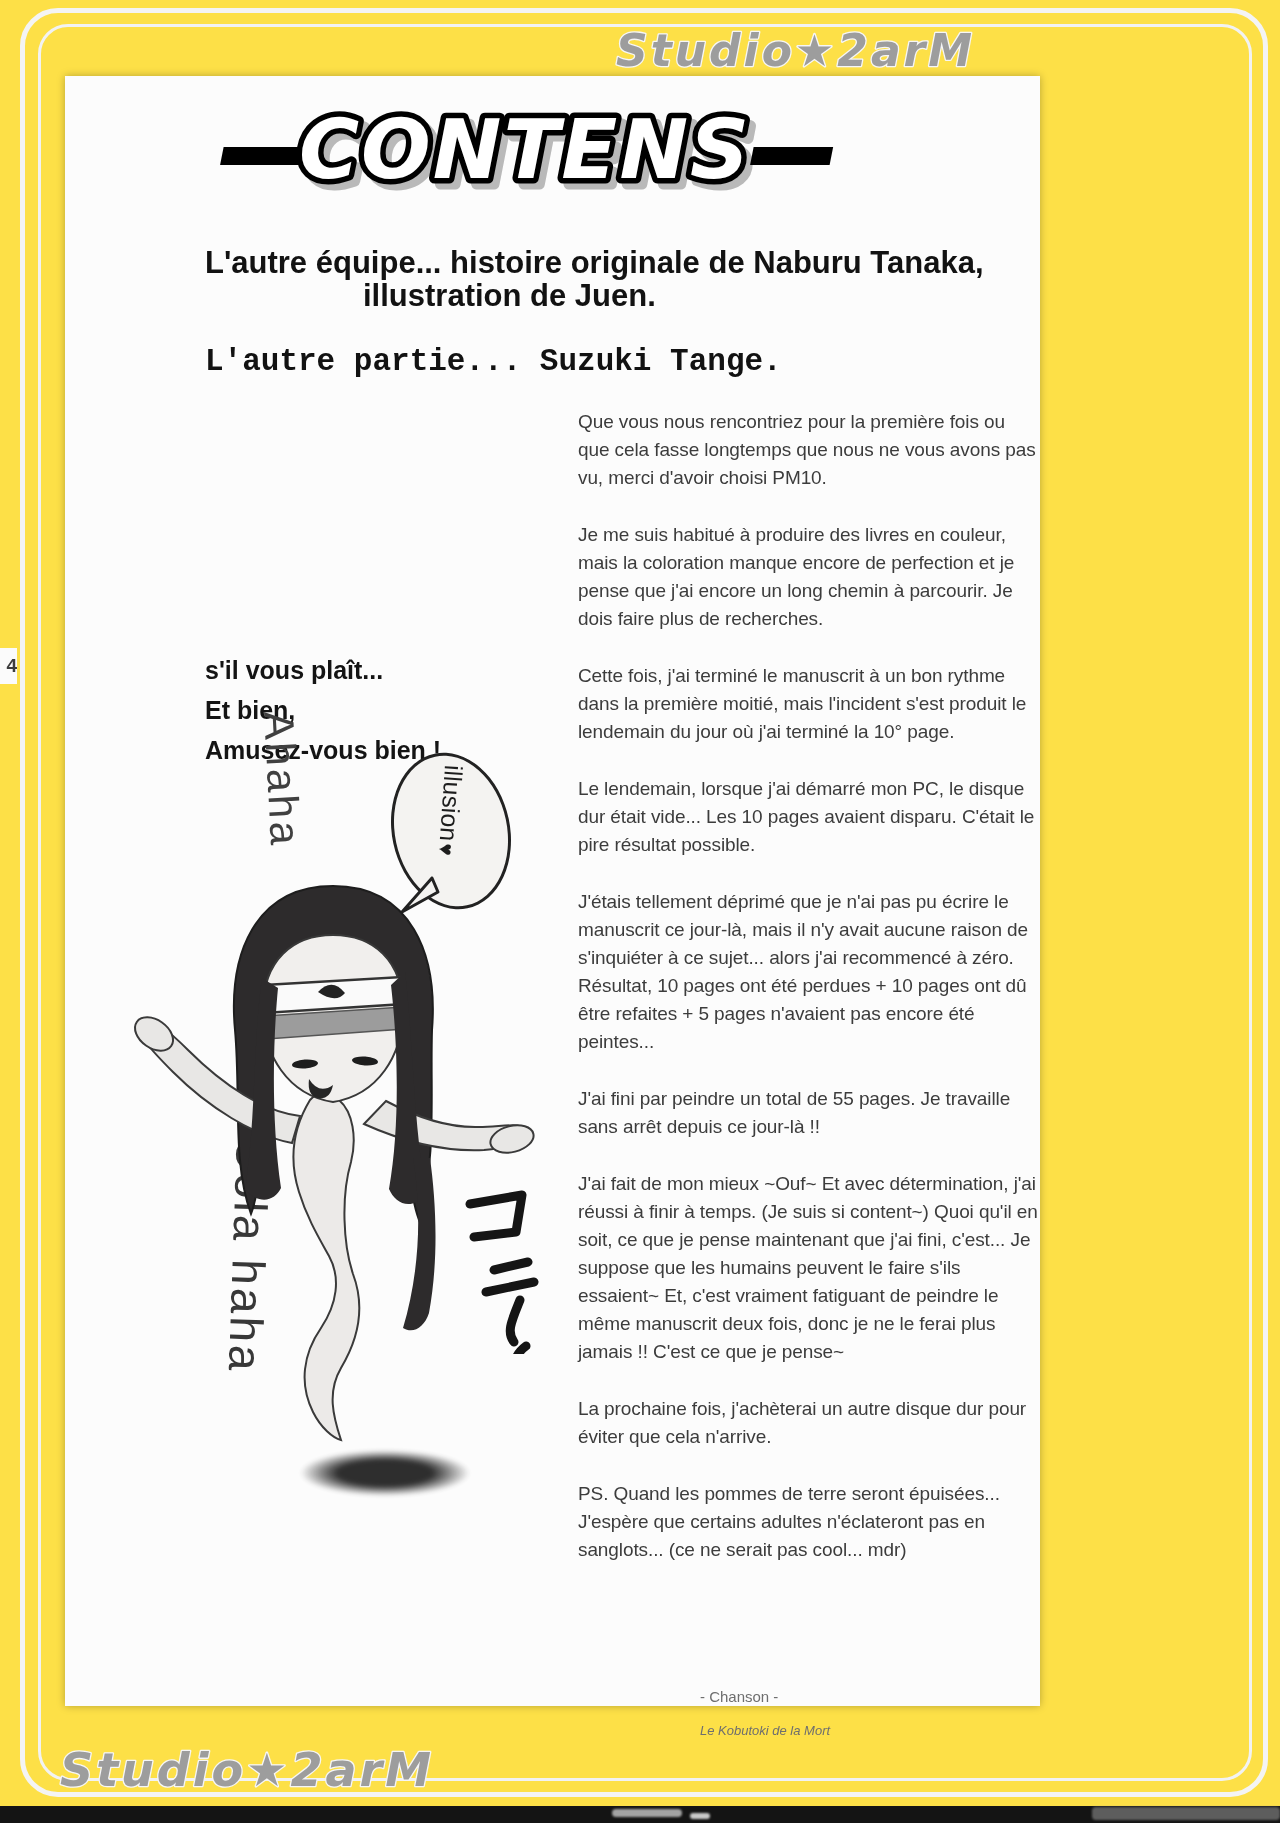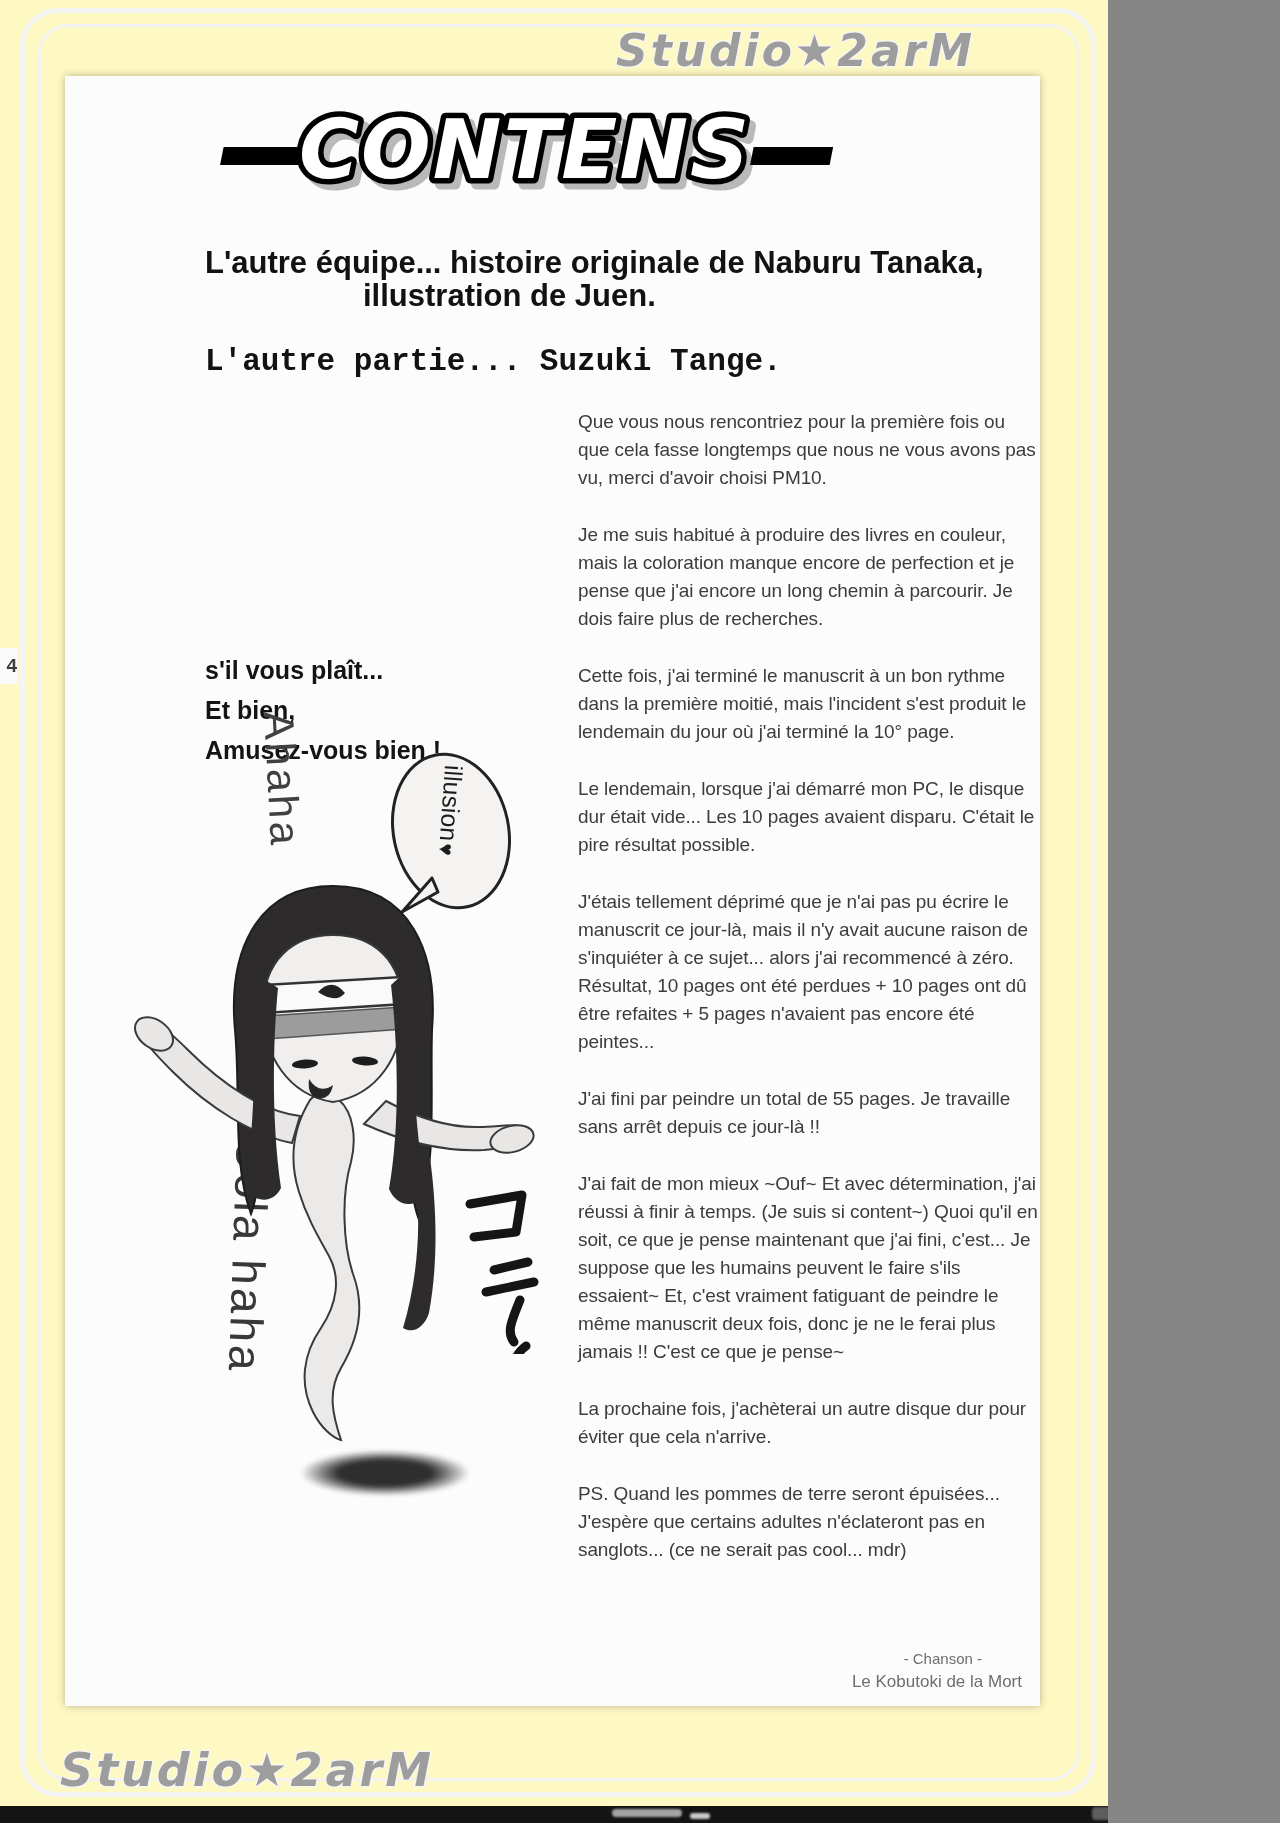--- a/index.html
+++ b/index.html
@@ -1,16 +1,16 @@
 <!DOCTYPE html>
 <html><head>
 <meta charset="utf-8">
 <style>
   html,body{margin:0;padding:0;background:#868686;}
-  #scan{position:relative;width:1108px;height:1823px;background:#fef9c3;overflow:hidden;
+  #scan{position:relative;width:1280px;height:1823px;background:#fde047;overflow:hidden;
         font-family:"Liberation Sans",sans-serif;}
   
   .frame-outer{position:absolute;left:20px;top:8px;right:12px;bottom:26px;
                border:5px solid #f4f4f4;border-radius:38px;}
   .frame-inner{position:absolute;left:38px;top:24px;right:28px;bottom:42px;
                border:3px solid #f2f2f2;border-radius:30px;}
   
   .page{position:absolute;left:65px;top:76px;width:975px;height:1630px;background:#fcfcfc;
         box-shadow:0 0 8px rgba(0,0,0,.28);}
   
@@ -34,23 +34,23 @@
   .credits .l2{margin-left:158px;}
   .credits .l3{margin-top:33px;font-family:Liberation Mono, monospace;}
   
   .greeting{position:absolute;left:205px;top:650px;font-weight:bold;font-size:25px;
             line-height:40px;color:#141414;}
   
   .maincol{position:absolute;left:578px;top:408px;width:462px;color:#3c3c3c;
            font-size:19px;line-height:28px;letter-spacing:-0.1px;}
   .maincol p{margin:0 0 29px 0;}
   
-  .songcredit{position:absolute;left:700px;top:1650px;width:322px;text-align:right;color:#6e6e6e;}
+  .songcredit{position:absolute;left:700px;top:1688px;width:322px;color:#6e6e6e;}
   .songcredit .chanson{font-size:15px;margin-right:40px;}
-  .songcredit .song{font-size:17px;margin-top:5px;}
+  .songcredit .song{font-size:13px;font-style:italic;margin-top:18px;}
   
   .laugh{position:absolute;transform-origin:left top;color:#404040;
          font-family:"Liberation Sans",sans-serif;white-space:nowrap;}
   .laugh-top{left:302px;top:710px;font-size:42px;letter-spacing:3px;transform:rotate(87deg);}
   .laugh-bottom{left:280px;top:1138px;font-size:46px;letter-spacing:3px;transform:rotate(92deg);color:#383838;}
   
   .bubble{position:absolute;left:392px;top:752px;width:112px;height:152px;background:#f4f3f1;
           border:3px solid #222;border-radius:50%;transform:rotate(-12deg);}
   .bubble-tail{position:absolute;left:398px;top:876px;}
   .bubble-label{position:absolute;left:468px;top:766px;transform-origin:left top;

